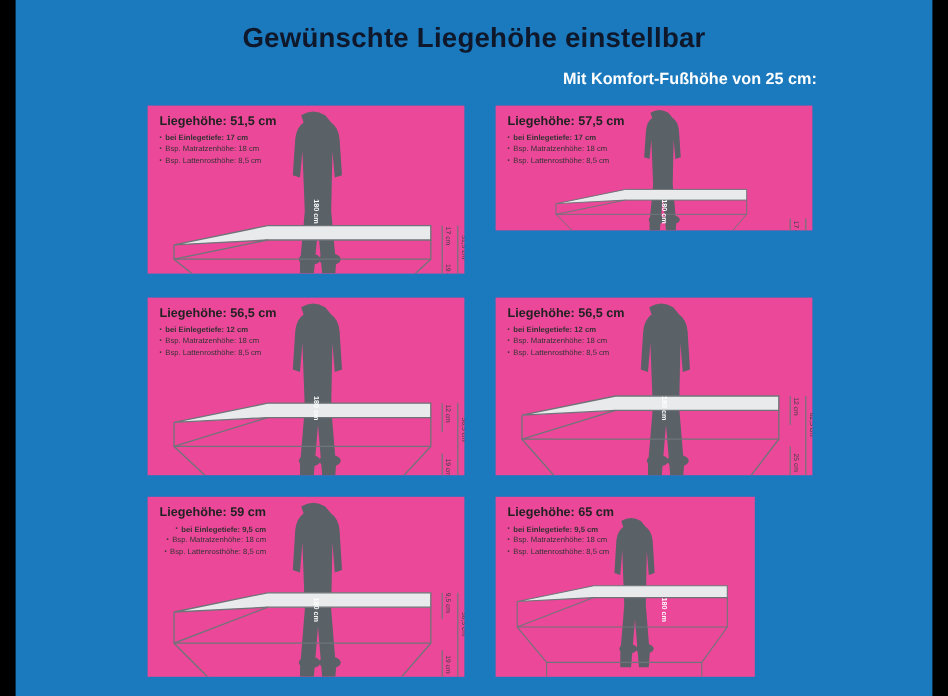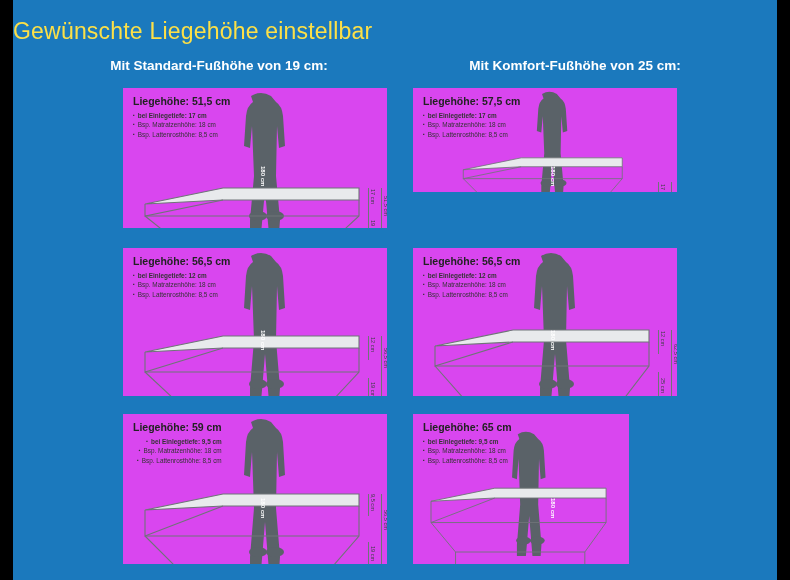--- a/index.html
+++ b/index.html
@@ -1,25 +1,25 @@
 <!DOCTYPE html>
 <html><head>
 <meta charset="utf-8">
 <style>
   html,body{margin:0;padding:0;background:#000;}
   body{width:790px;height:580px;font-family:"Liberation Sans",sans-serif;overflow:hidden;}
   #stage{position:relative;width:790px;height:580px;background:#000;}
   #panel{position:absolute;left:13px;top:0;width:764px;height:580px;background:#1b79bd;}
-  #title{position:absolute;left:0;top:18px;width:764px;color:#fde047;
-         font-size:23px;font-weight:normal;letter-spacing:.2px;}
+  #title{position:absolute;left:0;top:18px;width:764px;text-align:center;color:#0f172a;
+         font-size:23px;font-weight:bold;letter-spacing:.2px;}
   .colhead{position:absolute;top:58px;color:#fff;font-size:13.5px;font-weight:bold;text-align:center;}
   #colhead-left{left:30px;width:352px;}
   #colhead-right{left:386px;width:352px;}
 
-  .card{position:absolute;background:#d946ef;overflow:hidden;}
+  .card{position:absolute;background:#ec4899;overflow:hidden;}
   .card .label{position:absolute;left:10px;top:7px;}
   .label .lh{font-size:10.5px;font-weight:bold;color:#222;}
   .label ul{list-style:none;margin:4px 0 0 0;padding:0;}
   .label li{font-size:6.4px;color:#333;line-height:1.45;white-space:nowrap;}
   .label li:before{content:"\25AA";font-size:5px;margin-right:3px;vertical-align:1px;color:#333;}
   .label li.b{font-weight:bold;}
 
   .fig{position:absolute;left:0;top:0;width:100%;height:100%;}
   .vline{position:absolute;background:#6f7478;width:1px;}
   .vlab{position:absolute;font-size:5.6px;color:#3b3f42;
@@ -28,21 +28,20 @@
        writing-mode:vertical-rl;text-orientation:mixed;white-space:nowrap;}
 </style>
 </head>
 <body>
 
 <div id="stage">
   <div id="panel">
 
     <div id="title">Gewünschte Liegehöhe einstellbar</div>
 
-    <div class="colhead" id="colhead-left">Mit Standard-Fußhöhe von 19 cm:</div>
     <div class="colhead" id="colhead-right">Mit Komfort-Fußhöhe von 25 cm:</div>
 
     <div class="card" style="left:110px;top:88px;width:264px;height:140px;">
       <svg class="fig" viewBox="0 0 264 140">
         <g fill="#5a6268">
           <path d="M128 8 q10-6 20 0 l5 6 q6 4 7 14 l2 30 -6 2 -2-22 -1 50 4 44 -1 14 -10 0 -4-44 -4 44 -11 0 0-14 4-44 -2-50 -2 22 -6-2 2-30 q1-10 7-14z"></path>
           <ellipse cx="135" cy="128" rx="9" ry="5"></ellipse>
           <ellipse cx="152" cy="128" rx="9" ry="5"></ellipse>
         </g>
         <g stroke="#6f7478" stroke-width="1.1" fill="none">

